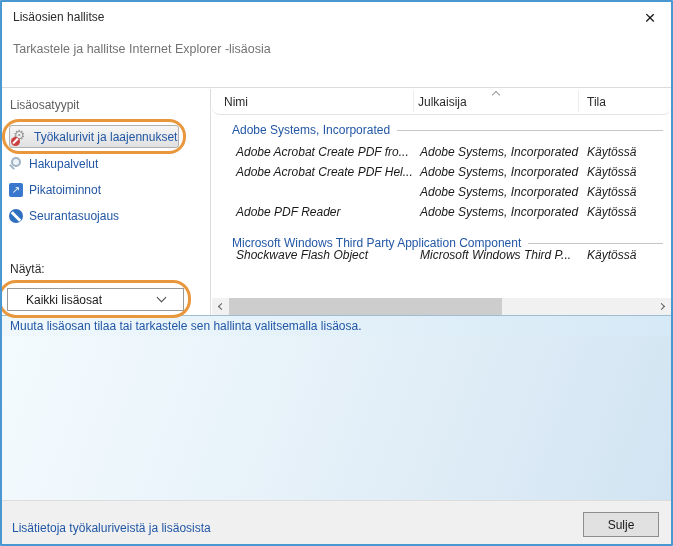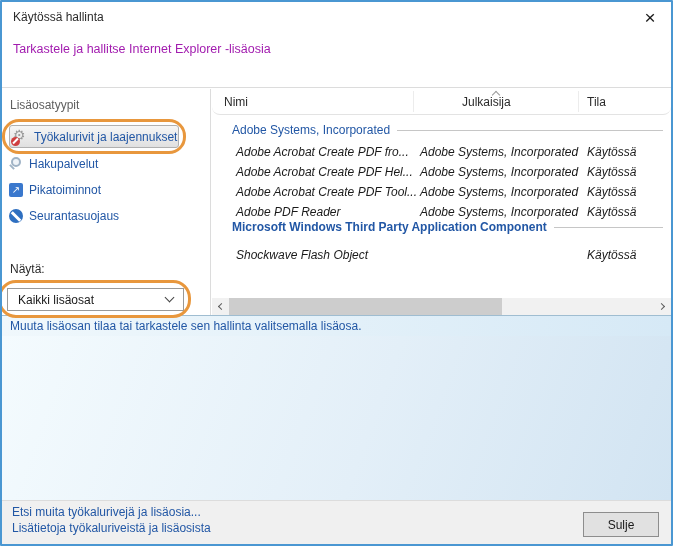--- a/index.html
+++ b/index.html
@@ -3,21 +3,21 @@
 <meta charset="utf-8">
 <style>
   * { margin:0; padding:0; box-sizing:border-box; }
   body { width:673px; height:546px; font-family:"Liberation Sans","DejaVu Sans",sans-serif; font-size:12px; color:#1a1a1a; }
   .dialog { position:relative; width:673px; height:546px; background:#fff; border:2px solid #4a97d2; border-radius:1px; overflow:hidden; }
 
   
   .titlebar { position:absolute; left:0; top:0; right:0; height:86px; background:#fff; border-bottom:1px solid #dcdcdc; }
   .win-title { position:absolute; left:11px; top:8px; font-size:12px; color:#2b2b2b; }
   .close-btn { position:absolute; right:8px; top:3px; width:26px; height:26px; text-align:center; font-size:19px; line-height:26px; color:#1a1a1a; cursor:default; font-weight:300; }
-  .subtitle { position:absolute; left:11px; top:40px; font-size:12.5px; color:#a21caf; }
+  .subtitle { position:absolute; left:11px; top:40px; font-size:12.5px; color:#737373; }
 
   
   .main { position:absolute; left:0; top:87px; right:0; height:226px; }
   .sidebar { position:absolute; left:0; top:0; width:209px; height:226px; background:#fff; border-right:1px solid #dcdcdc; }
   .sidebar-header { position:absolute; left:8px; top:9px; color:#5f5f5f; }
   .side-item { position:absolute; left:6px; display:flex; align-items:center; gap:5px; color:#2257a5; cursor:default; height:20px; }
   .side-item.selected { left:7px; top:36px; width:170px; height:23px; padding-left:3px; border:1px solid #b0b0b0; border-radius:3px; background:linear-gradient(#f6f6f6,#e0e0e0); }
   .item-haku { top:65px; } .item-pika { top:91px; } .item-seuranta { top:117px; }
 
   
@@ -26,40 +26,40 @@
   .no-badge { position:absolute; left:-2px; bottom:-1px; width:9px; height:9px; border-radius:50%; background:#d03f3f; }
   .no-badge::after { content:""; position:absolute; left:1px; top:3.5px; width:7px; height:2px; background:#fff; transform:rotate(-45deg); }
   .search-glyph { position:absolute; left:3px; top:1px; width:10px; height:10px; border:2px solid #9fb3c6; border-radius:50%; background:#eef3f8; }
   .search-glyph::after { content:""; position:absolute; left:-4px; top:7px; width:6px; height:2px; background:#9fb3c6; transform:rotate(45deg); }
   .accel-glyph { position:absolute; left:1px; top:1px; width:14px; height:14px; background:#3a78cd; border-radius:2px; color:#fff; font-size:10px; line-height:14px; text-align:center; }
   .block-glyph { position:absolute; left:1px; top:1px; width:14px; height:14px; border-radius:50%; background:#2e6fc0; }
   .block-glyph::after { content:""; position:absolute; left:1px; top:5.5px; width:12px; height:3px; background:#fff; transform:rotate(45deg); }
 
   
   .show-label { position:absolute; left:8px; top:173px; color:#2b2b2b; }
-  .dropdown { position:absolute; left:5px; top:199px; width:177px; height:23px; background:#fff; border:1px solid #999; display:flex; align-items:center; justify-content:space-between; padding:0 10px; cursor:default; }
+  .dropdown { position:absolute; left:5px; top:199px; width:177px; height:23px; background:#fff; border:1px solid #999; display:flex; align-items:center; justify-content:space-between; padding:0 18px; cursor:default; }
   .chev-down { width:7px; height:7px; border-right:1.5px solid #444; border-bottom:1.5px solid #444; transform:rotate(45deg); margin-top:-4px; }
 
   
   .annot { position:absolute; border:3px solid #e8973d; pointer-events:none; z-index:5; }
   .annot-item { left:0; top:30px; width:184px; height:35px; border-radius:17px; }
   .annot-drop { left:-4px; top:191px; width:193px; height:38px; border-radius:18px; }
 
   
   .list { position:absolute; left:210px; top:0; right:0; height:226px; background:#fff; }
   .list-header { position:absolute; left:0; top:0; right:0; height:26px; border-bottom:1px solid #e3e3e3;border-radius:8px; }
   .col-head { position:absolute; top:6px; color:#2b2b2b; cursor:default; }
-  .col-nimi { left:12px; } .col-julkaisija { left:206px;margin-left:44px; } .col-tila { left:375px; }
+  .col-nimi { left:12px; } .col-julkaisija { left:206px; } .col-tila { left:375px; }
   .col-sep { position:absolute; top:2px; bottom:2px; width:1px; background:#ececec; }
   .sep1 { left:201px; } .sep2 { left:366px; }
   .sort-caret { position:absolute; left:281px; top:3px; width:6px; height:6px; border-left:1.5px solid #9a9a9a; border-top:1.5px solid #9a9a9a; transform:rotate(45deg); }
 
   .group-row { position:absolute; left:20px; right:8px; height:16px; display:flex; align-items:center; color:#2257a5; }
   .group-line { flex:1; height:1px; background:#c6c6c6; margin-left:7px; }
-  .g1 { top:33px; } .g2 { top:130px;font-weight:bold; }
+  .g1 { top:33px; } .g2 { top:146px; }
   .t-row { position:absolute; left:0; right:0; height:20px; cursor:default;font-style:italic; }
   .t-row .cell-name { position:absolute; left:24px; top:3px; }
   .t-row .cell-pub  { position:absolute; left:208px; top:3px; }
   .t-row .cell-stat { position:absolute; left:375px; top:3px; }
   .r1 { top:53px; } .r2 { top:73px; } .r3 { top:93px; } .r4 { top:113px; } .r5 { top:156px; }
 
   
   .hscroll { position:absolute; left:0; right:0; bottom:0; height:17px; background:#f1f1f1; }
   .scroll-arrow { position:absolute; top:0; width:17px; height:17px; display:flex; align-items:center; justify-content:center; }
   .arrow-left { left:0; } .arrow-right { right:0; }
@@ -76,21 +76,21 @@
   .foot-link { position:absolute; left:10px; color:#2257a5; cursor:default; }
   .link1 { top:4px; } .link2 { top:20px; }
   .close-button { position:absolute; right:12px; top:11px; width:76px; height:25px; background:#e1e1e1; border:1px solid #8d8d8d; font-family:inherit; font-size:12px; color:#1a1a1a; }
 </style>
 </head>
 <body>
 
 <div class="dialog">
 
   <div class="titlebar">
-    <div class="win-title">Käytössä hallinta</div>
+    <div class="win-title">Lisäosien hallitse</div>
     <div class="close-btn">×</div>
     <div class="subtitle">Tarkastele ja hallitse Internet Explorer -lisäosia</div>
   </div>
 
   <div class="main">
 
     <div class="sidebar">
       <div class="sidebar-header">Lisäosatyypit</div>
 
       <div class="side-item selected">
@@ -150,55 +150,54 @@
         <span class="cell-name">Adobe Acrobat Create PDF fro...</span>
         <span class="cell-pub">Adobe Systems, Incorporated</span>
         <span class="cell-stat">Käytössä</span>
       </div>
       <div class="t-row r2">
         <span class="cell-name">Adobe Acrobat Create PDF Hel...</span>
         <span class="cell-pub">Adobe Systems, Incorporated</span>
         <span class="cell-stat">Käytössä</span>
       </div>
       <div class="t-row r3">
-        <span class="cell-name">Adobe Acrobat Create PDF Tool...</span>
         <span class="cell-pub">Adobe Systems, Incorporated</span>
         <span class="cell-stat">Käytössä</span>
       </div>
       <div class="t-row r4">
         <span class="cell-name">Adobe PDF Reader</span>
         <span class="cell-pub">Adobe Systems, Incorporated</span>
         <span class="cell-stat">Käytössä</span>
       </div>
 
       <div class="group-row g2">
         <span>Microsoft Windows Third Party Application Component</span>
         <span class="group-line"></span>
       </div>
 
       <div class="t-row r5">
         <span class="cell-name">Shockwave Flash Object</span>
+        <span class="cell-pub">Microsoft Windows Third P...</span>
         <span class="cell-stat">Käytössä</span>
       </div>
 
       <div class="hscroll">
         <span class="scroll-arrow arrow-left">
             <span class="chev-l"></span>
           </span>
         <span class="scroll-thumb"></span>
         <span class="scroll-arrow arrow-right">
             <span class="chev-r"></span>
           </span>
       </div>
     </div>
   </div>
 
   <div class="status-strip">Muuta lisäosan tilaa tai tarkastele sen hallinta valitsemalla lisäosa.</div>
 
   <div class="details-pane"></div>
 
   <div class="footer">
-    <div class="foot-link link1">Etsi muita työkalurivejä ja lisäosia...</div>
     <div class="foot-link link2">Lisätietoja työkaluriveistä ja lisäosista</div>
     <button class="close-button">Sulje</button>
   </div>
 
 </div>
 
 </body></html>

